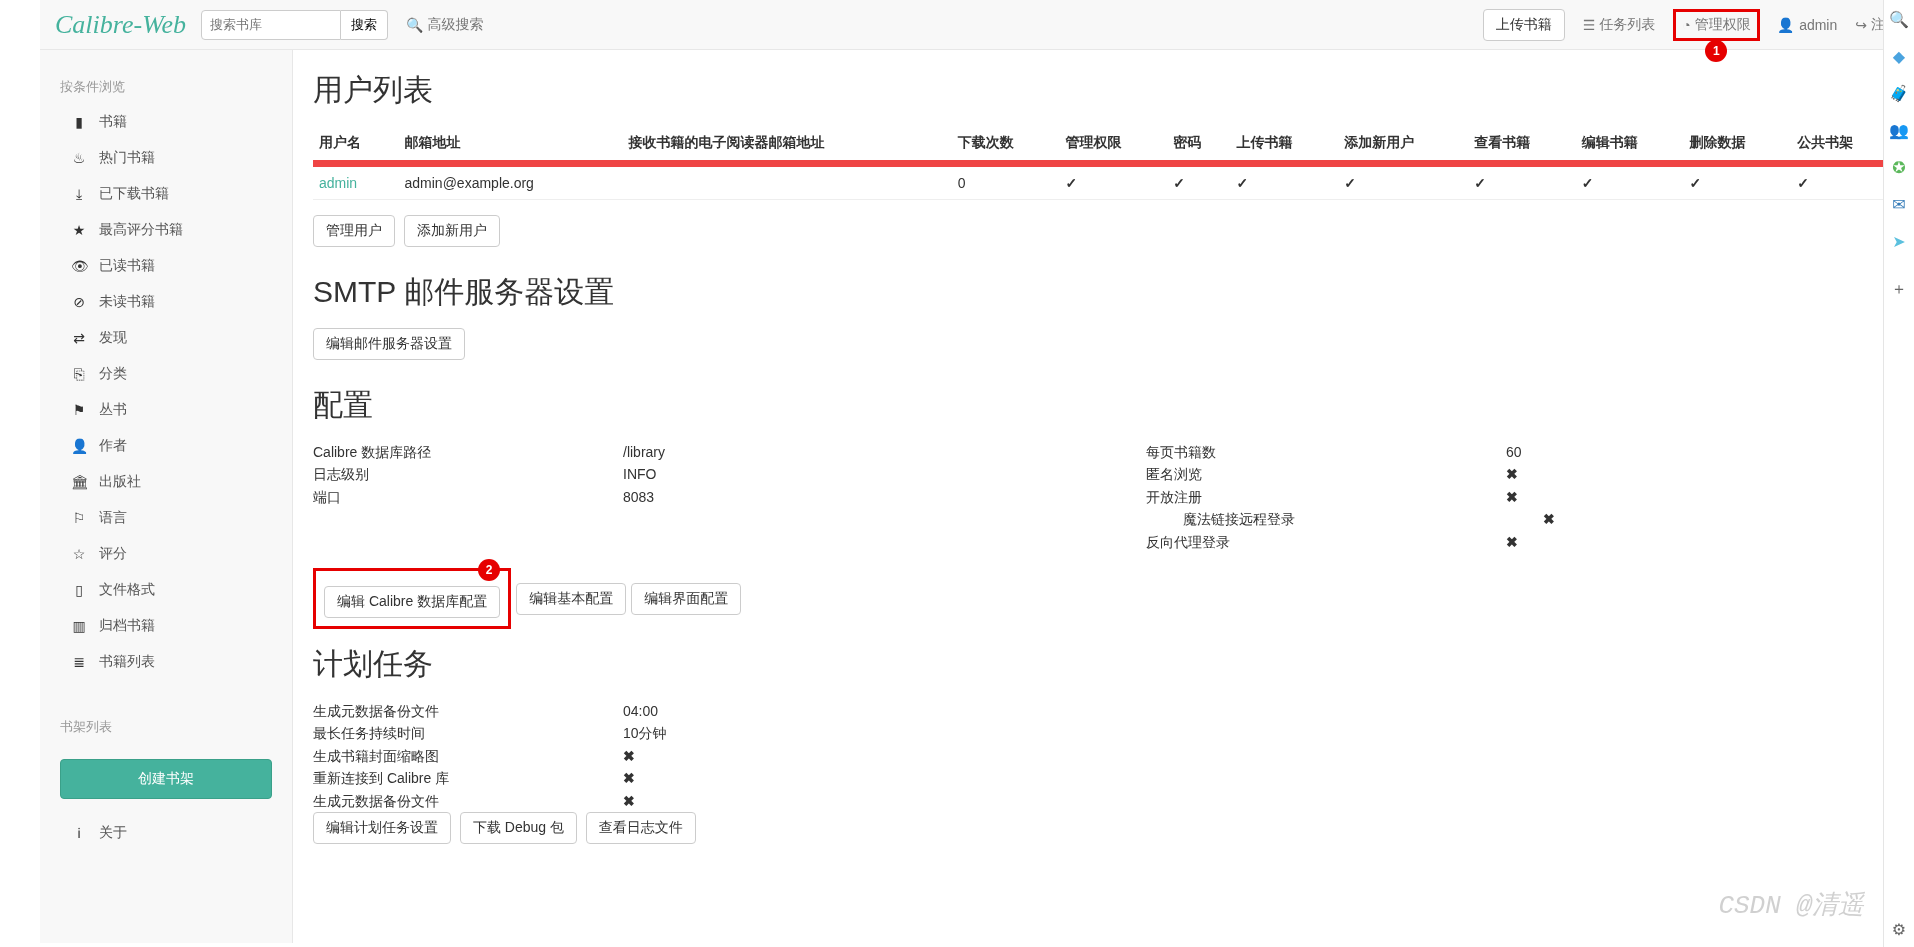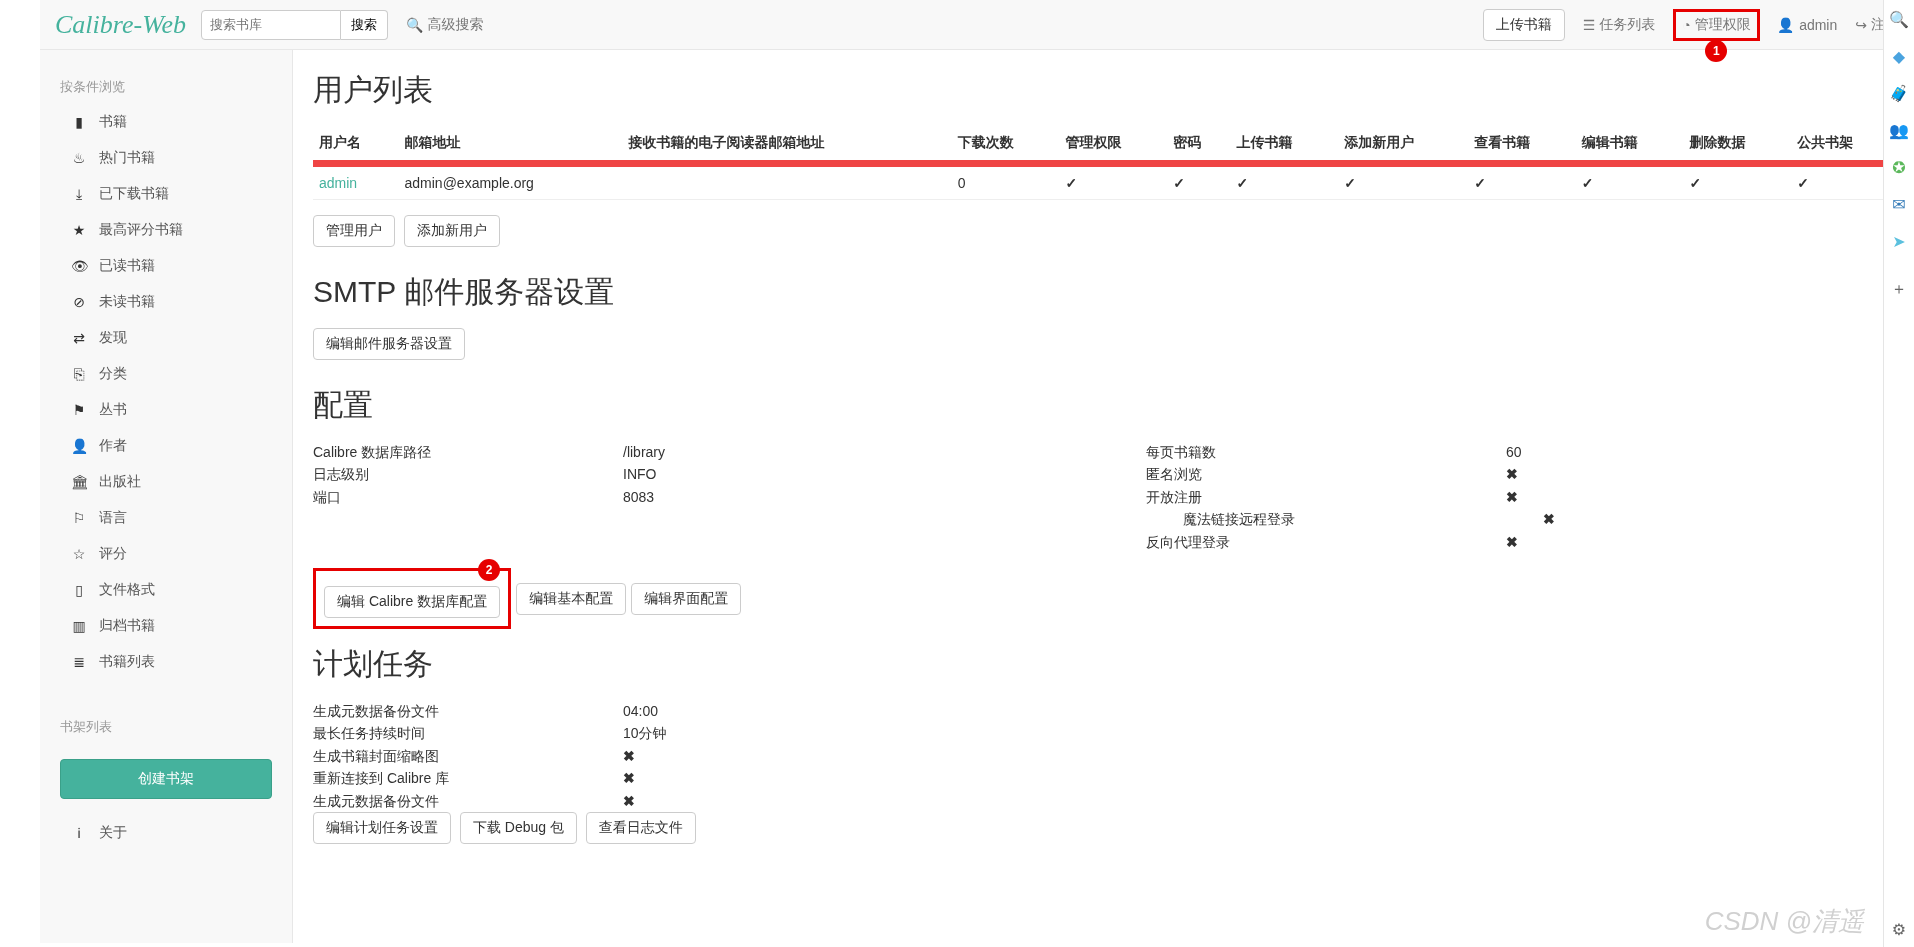--- a/index.html
+++ b/index.html
@@ -32,21 +32,21 @@
 table.user-table td.link { color: #45b29d; }
 .btn { display: inline-block; border: 1px solid #ccc; border-radius: 4px; padding: 6px 12px; background: #fff; font-size: 14px; color: #333; cursor: pointer; margin-right: 5px; margin-bottom: 10px; }
 .section-row { display: flex; gap: 80px; margin-bottom: 15px; }
 .section-col { flex: 1; }
 .kv { display: flex; font-size: 14px; line-height: 1.6; }
 .kv .k { width: 310px; color: #333; }
 .kv .v { color: #333; }
 .check::before { content: "✓"; font-weight: bold; }
 .cross::before { content: "✖"; font-weight: bold; }
 .edit-calibre-box { border: 3px solid #e60000; padding: 15px 8px 8px 8px; display: inline-block; margin-top: 18px; position: relative; }
-.watermark { position: fixed; right: 50px; bottom: 8px; font-size: 26px; color: rgba(120,120,120,0.35); font-style: italic; pointer-events: none; }
+.watermark { position: fixed; right: 50px; bottom: 25px; font-size: 26px; color: rgba(120,120,120,0.35); font-style: italic; pointer-events: none; font-family: Liberation Mono, monospace; }
 .gear-corner { position: fixed; right: 8px; bottom: 8px; font-size: 16px; color: #666; }
 .main-scroll { height: 943px; overflow-y: scroll; padding-left: 40px; }
 </style>
 </head>
 <body>
 
 <div class="main-scroll">
 <div class="header">
   <div class="brand">Calibre-Web</div>
   <input class="search-input" placeholder="搜索书库" style="">

